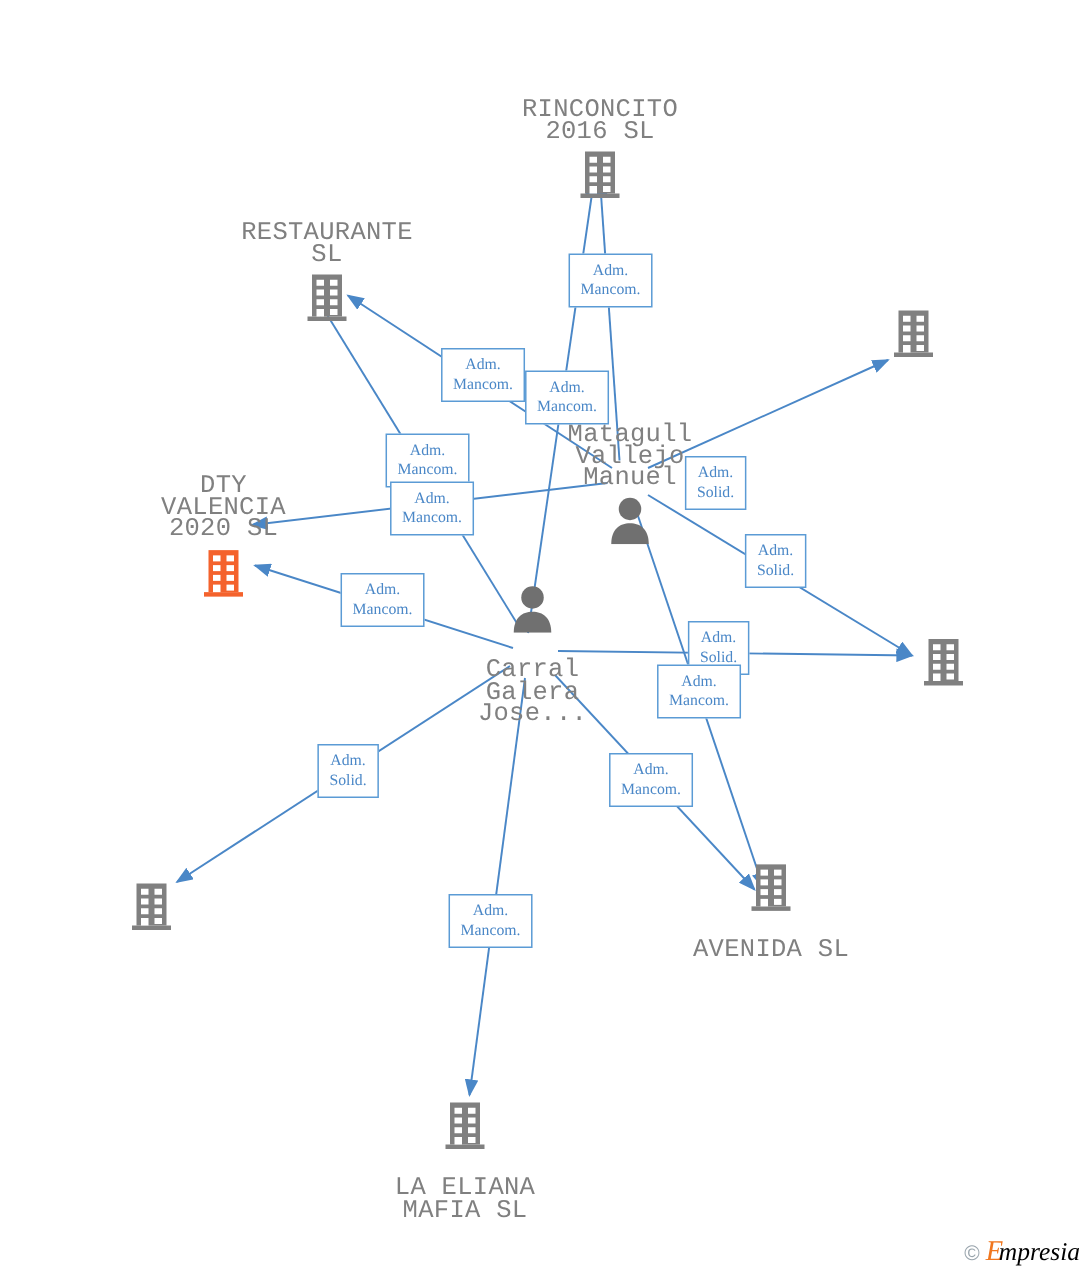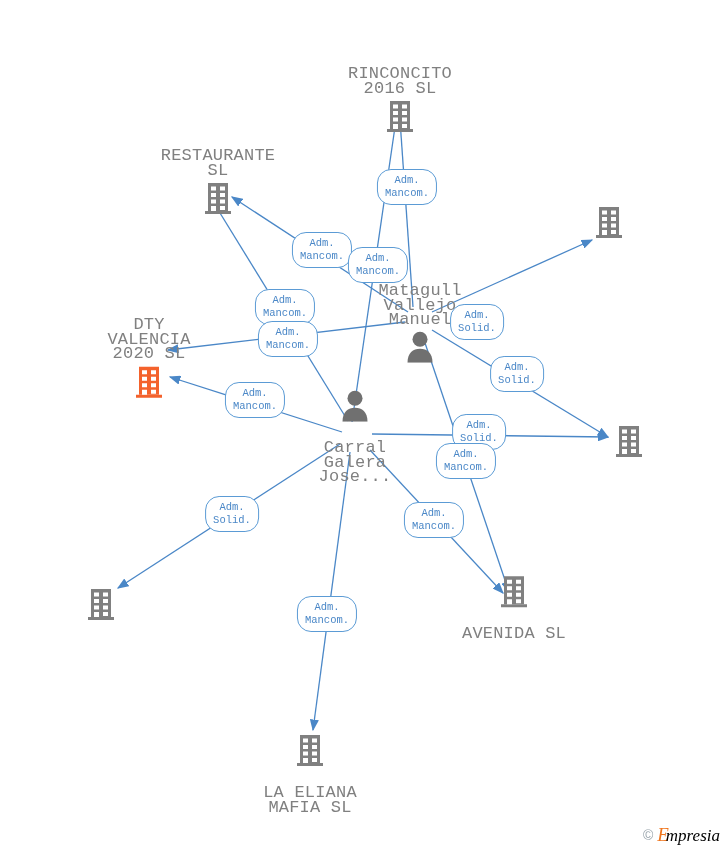--- a/index.html
+++ b/index.html
@@ -61,25 +61,25 @@
   .person-icon {
     width: 30px;
     height: 32px;
     display: block;
   }
   .edge-label {
     position: absolute;
     transform: translate(-50%, -50%);
     background: #ffffff;
     border: 1.4px solid #5b9bd5;
-    border-radius: 14px;
+    border-radius: 0;
     color: #4a87c7;
     font-size: 10.5px;
     line-height: 13px;
-    font-family: Liberation Mono, monospace;
+    font-family: Liberation Serif, serif;
     padding: 4px 7px 4px 7px;
     text-align: center;
     white-space: pre-line;
     box-sizing: border-box;
   }
   .watermark {
     position: absolute;
     right: 8px;
     bottom: 6px;
     display: flex;

